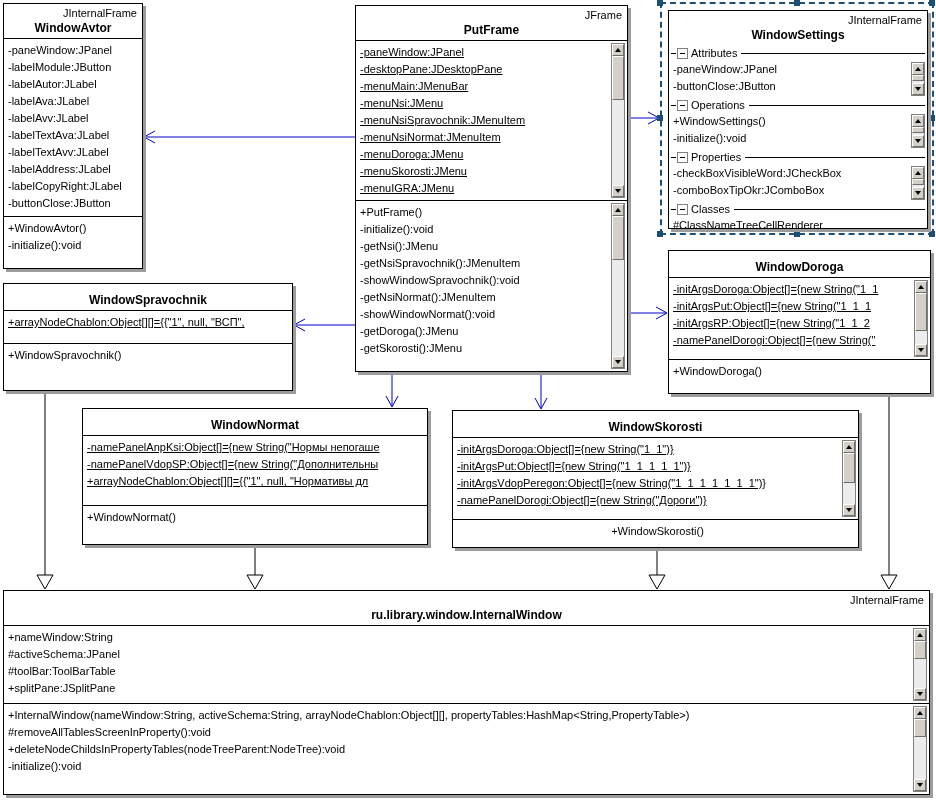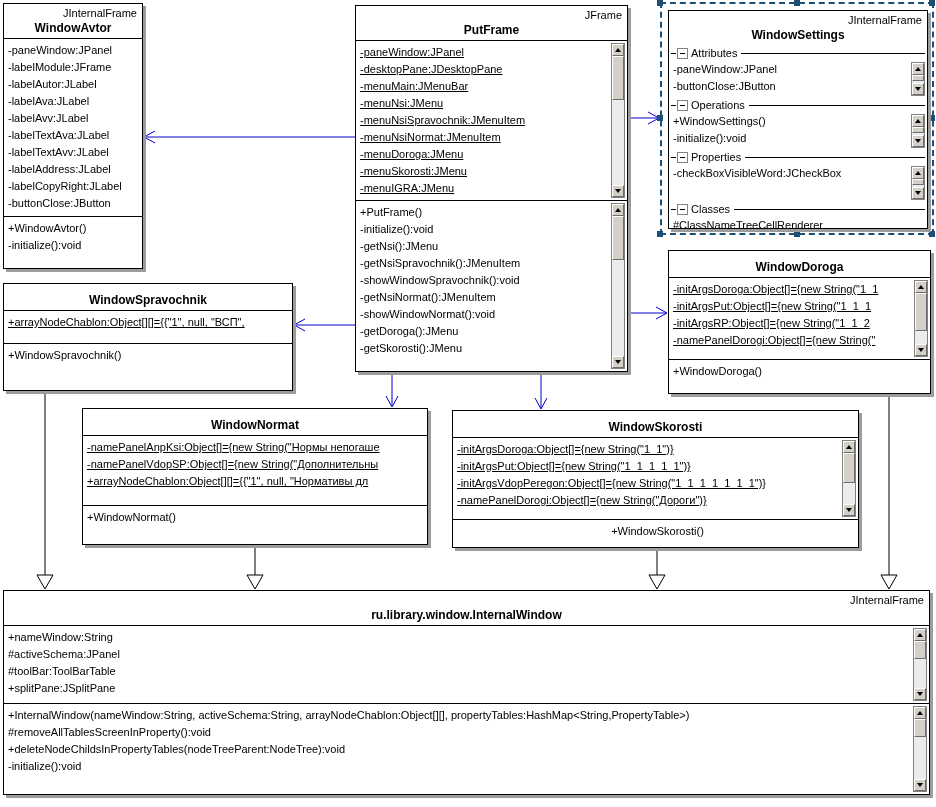--- a/index.html
+++ b/index.html
@@ -118,21 +118,21 @@
     </g>
   </svg>
 
   <div class="uml-box" style="left:3px; top:3px; width:140px; height:266px;">
     <div class="hdr">
       <div class="stereo">JInternalFrame</div>
       <div class="cname">WindowAvtor</div>
     </div>
     <div class="sect" style="height:178px;">
         <div class="member">-paneWindow:JPanel</div>
-        <div class="member">-labelModule:JFrame</div>
+        <div class="member">-labelModule:JButton</div>
         <div class="member">-labelAutor:JLabel</div>
         <div class="member">-labelAva:JLabel</div>
         <div class="member">-labelAvv:JLabel</div>
         <div class="member">-labelTextAva:JLabel</div>
         <div class="member">-labelTextAvv:JLabel</div>
         <div class="member">-labelAddress:JLabel</div>
         <div class="member">-labelCopyRight:JLabel</div>
         <div class="member">-buttonClose:JButton</div>
       </div>
     <div class="sect" style="flex:1;">
@@ -259,20 +259,21 @@
         <div class="sb-btn">
             <span class="tri-up"></span>
           </div>
         <div class="sb-thumb" style="height:6px;"></div>
         <div class="sb-spacer"></div>
         <div class="sb-btn">
             <span class="tri-down"></span>
           </div>
       </div>
     <div class="member">-checkBoxVisibleWord:JCheckBox</div>
+        <div class="member">-comboBoxTipOkr:JComboBox</div>
       </div>
 
     <div class="sec-label">
       <span class="pre-line"></span>
       <span class="collapse-box"></span>
       <span class="sec-text">Classes</span>
       <span class="rule"></span>
     </div>
     <div class="group-body" style="flex:1;">
         <div class="member">#ClassNameTreeCellRenderer</div>

